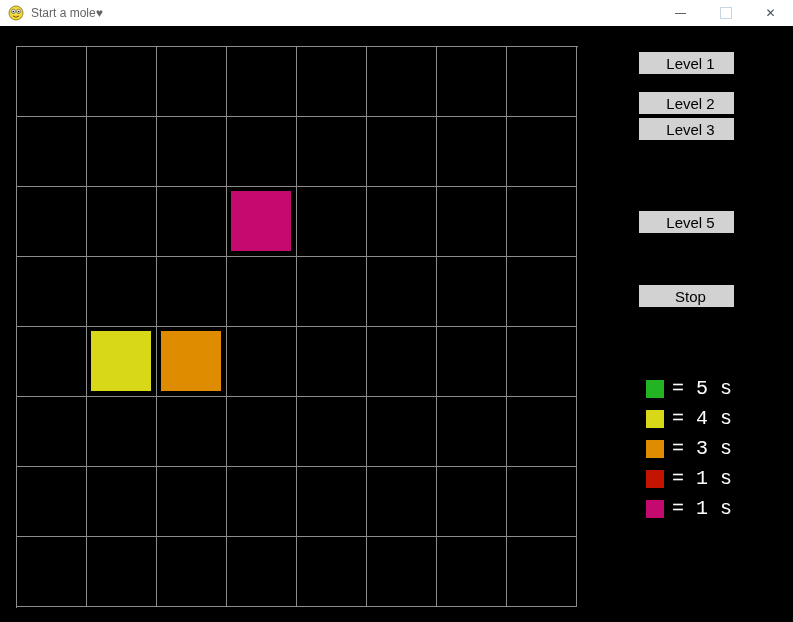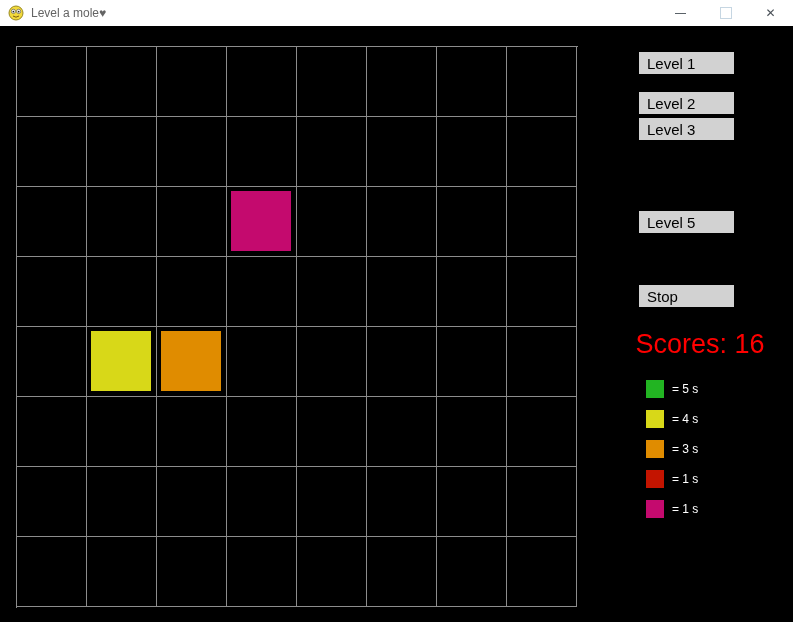--- a/index.html
+++ b/index.html
@@ -22,47 +22,47 @@
     position:absolute;left:16px;top:46px;width:561px;height:561px;
     border-left:1px solid var(--grid-line);border-top:1px solid var(--grid-line);
     display:grid;grid-template-columns:repeat(8,70px);grid-template-rows:repeat(8,70px);
   }
   .cell{box-sizing:border-box;border-right:1px solid var(--grid-line);border-bottom:1px solid var(--grid-line);}
   .mole{width:60px;height:60px;margin:4px;}
   
   .side-btn{
     position:absolute;left:639px;width:95px;height:22px;background:#d2d2d2;
     color:#000;font-size:15px;line-height:21px;padding:0 0 0 8px;box-sizing:border-box;
-    text-align:left;border:none;font-family:inherit;display:block;cursor:default;
+    text-align:center;border:none;font-family:inherit;display:block;cursor:default;
   }
   .bt0{top:52px}.bt1{top:92px}.bt2{top:118px}.bt3{top:171px}
   .bt4{top:211px}.bt5{top:251px}.bt6{top:285px}
   .score{position:absolute;left:606px;top:329px;width:188px;text-align:center;font-size:27px;white-space:nowrap;}
   .legend{position:absolute;left:646px;top:380px;display:flex;flex-direction:column;gap:12px;}
   .legend-row{height:18px;display:flex;align-items:center;}
   .legend-swatch{width:18px;height:18px;flex:0 0 auto;}
-  .legend-label{margin-left:8px;color:#ffffff;font-size:12px;line-height:18px;white-space:nowrap;}
+  .legend-label{margin-left:8px;color:#ffffff;font-size:20px;line-height:18px;white-space:nowrap;font-family:Liberation Mono, monospace;}
 </style>
 </head>
 <body>
 
 <div class="window">
 
   <div class="titlebar">
     <span class="app-icon">
       <svg width="16" height="16" viewBox="0 0 16 16">
         <circle cx="8" cy="8" r="7" fill="#f2d93c" stroke="#9a8a20" stroke-width="1"></circle>
         <circle cx="5.4" cy="6.4" r="2.1" fill="#ffffff" stroke="#444" stroke-width="0.6"></circle>
         <circle cx="10.6" cy="6.4" r="2.1" fill="#ffffff" stroke="#444" stroke-width="0.6"></circle>
         <circle cx="5.4" cy="6.6" r="0.9" fill="#222222"></circle>
         <circle cx="10.6" cy="6.6" r="0.9" fill="#222222"></circle>
         <path d="M5 11 q3 2.4 6 0" stroke="#7a5a10" stroke-width="1" fill="none"></path>
       </svg>
     </span>
-    <span class="title">Level a mole♥</span>
+    <span class="title">Start a mole♥</span>
     <div class="controls">
       <div class="ctrl">
           <span class="glyph-min"></span>
         </div>
       <div class="ctrl">
           <span class="glyph-max"></span>
         </div>
       <div class="ctrl">
           <span class="glyph-x">✕</span>
         </div>
@@ -141,21 +141,20 @@
       <div class="cell"></div>
       <div class="cell"></div>
     </div>
 
   <button class="side-btn bt0">Level 1</button>
   <button class="side-btn bt1">Level 2</button>
   <button class="side-btn bt2">Level 3</button>
   <button class="side-btn bt4">Level 5</button>
   <button class="side-btn bt6">Stop</button>
 
-  <div class="score" style="color: rgb(255, 0, 0);"><span>Scores:</span> <span>16</span></div>
 
   <div class="legend" id="legend">
       <div class="legend-row">
         <span class="legend-swatch" style="background: rgb(34, 180, 34);"></span>
         <span class="legend-label">= 5 s</span>
       </div>
       <div class="legend-row">
         <span class="legend-swatch" style="background: rgb(216, 216, 24);"></span>
         <span class="legend-label">= 4 s</span>
       </div>

